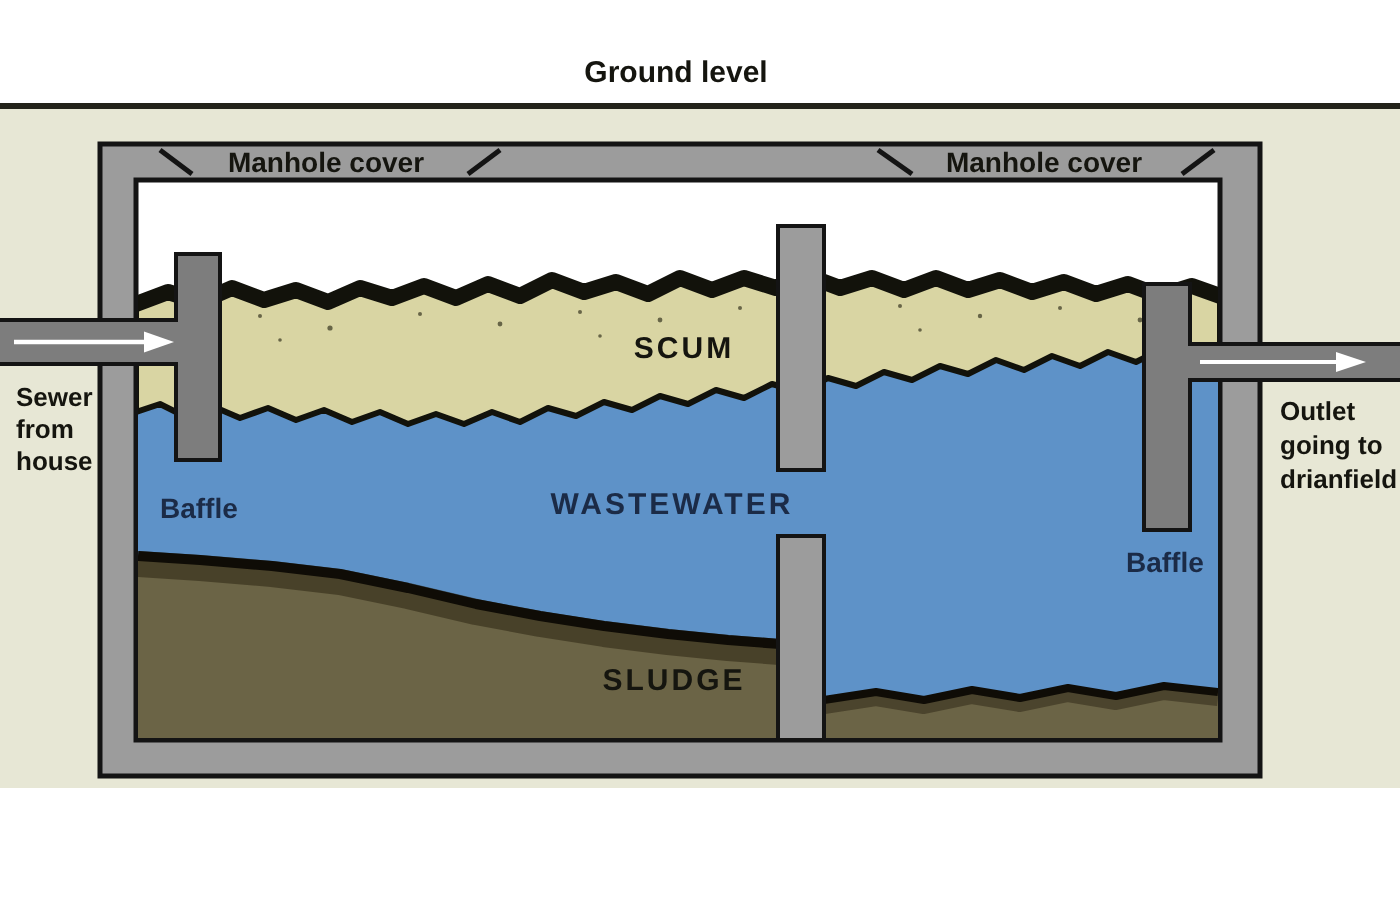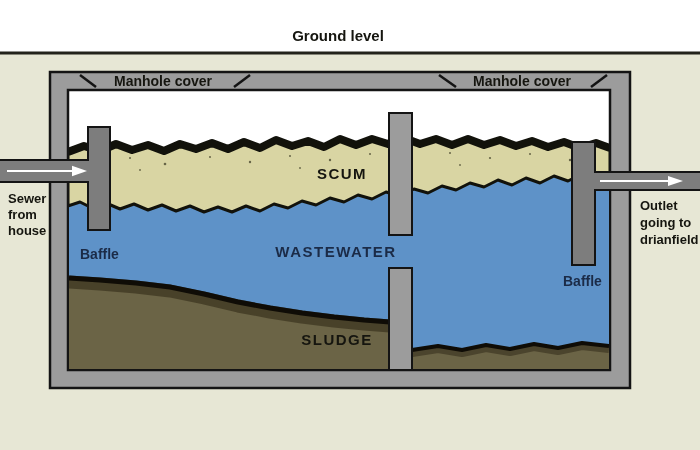--- a/index.html
+++ b/index.html
@@ -1,16 +1,16 @@
 <!DOCTYPE html>
 <html><head>
 <meta charset="utf-8">
 <style>
   html,body{margin:0;padding:0;}
-  #stage{position:relative;width:700px;height:450px;overflow:hidden;background:#fff;
+  #stage{position:relative;width:700px;height:394px;overflow:hidden;background:#fff;
          font-family:"Liberation Sans",sans-serif;}
   svg{display:block;}
   text{font-family:"Liberation Sans",sans-serif;font-weight:bold;}
   .lbl-dark{fill:#15150f;}
   .lbl-navy{fill:#1b2b47;}
 </style>
 </head>
 <body>
 
 <div id="stage">

